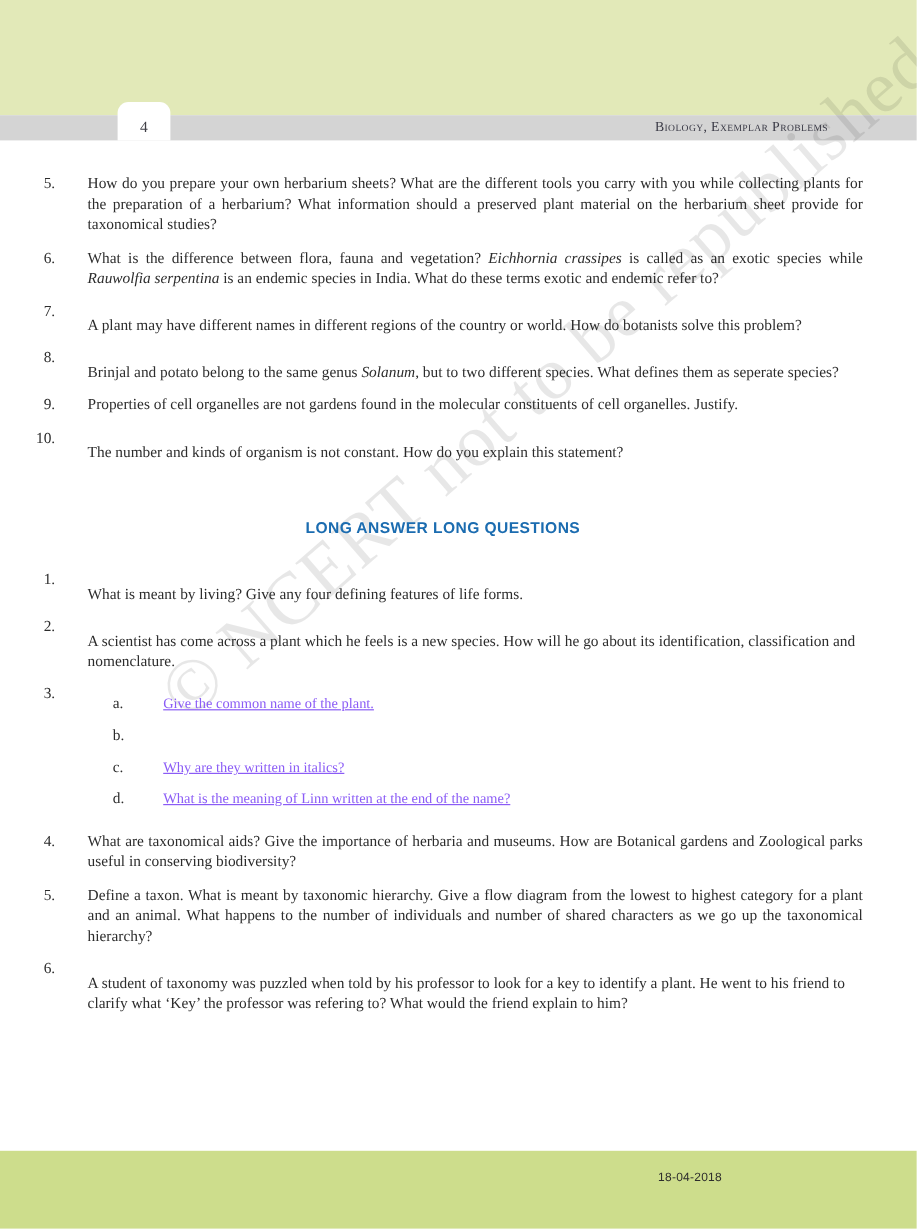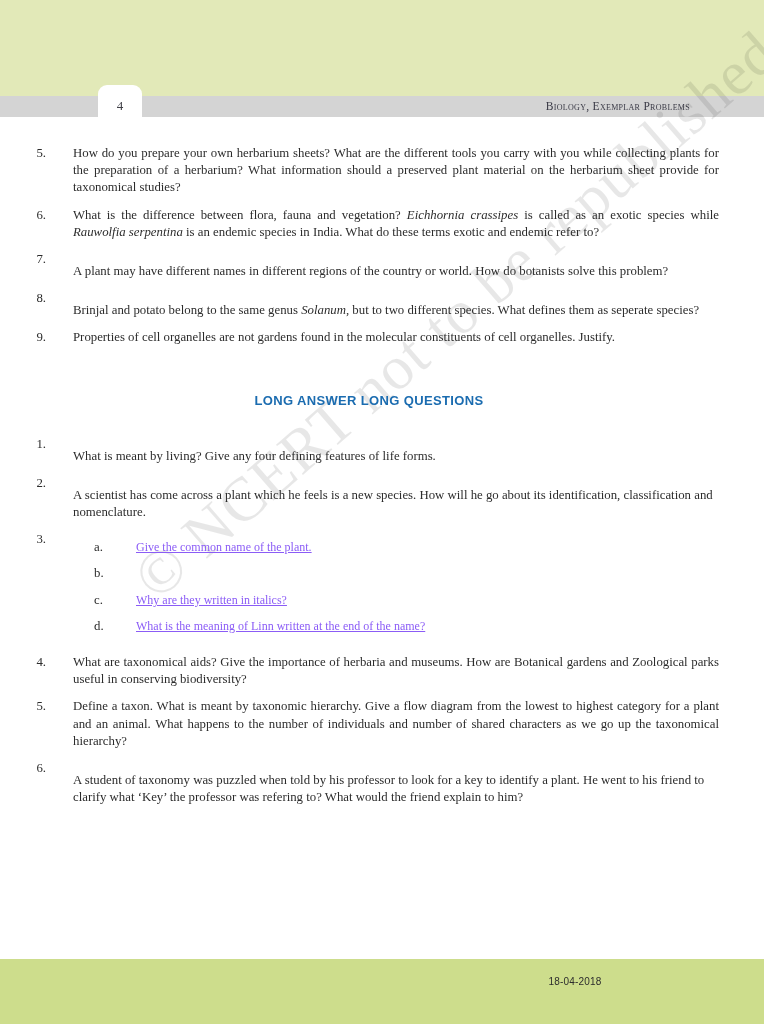--- a/index.html
+++ b/index.html
@@ -236,20 +236,24 @@
       <li class="qitem">
         <div class="qnum">8.</div>
         <div class="qtext nojustify">Brinjal and potato belong to the same genus <i>Solanum</i>, but to two different species. What defines them as seperate species?</div>
       </li>
 
       <li class="qitem">
         <div class="qnum">9.</div>
         <div class="qtext">Properties of cell organelles are not gardens found in the molecular constituents of cell organelles. Justify.</div>
       </li>
 
+      <li class="qitem">
+        <div class="qnum">10.</div>
+        <div class="qtext nojustify">The number and kinds of organism is not constant. How do you explain this statement?</div>
+      </li>
 
     </ul>
 
     <div class="section-title">LONG ANSWER LONG QUESTIONS</div>
 
     <ul class="qlist block-long">
 
       <li class="qitem">
         <div class="qnum">1.</div>
         <div class="qtext nojustify">What is meant by living? Give any four defining features of life forms.</div>

